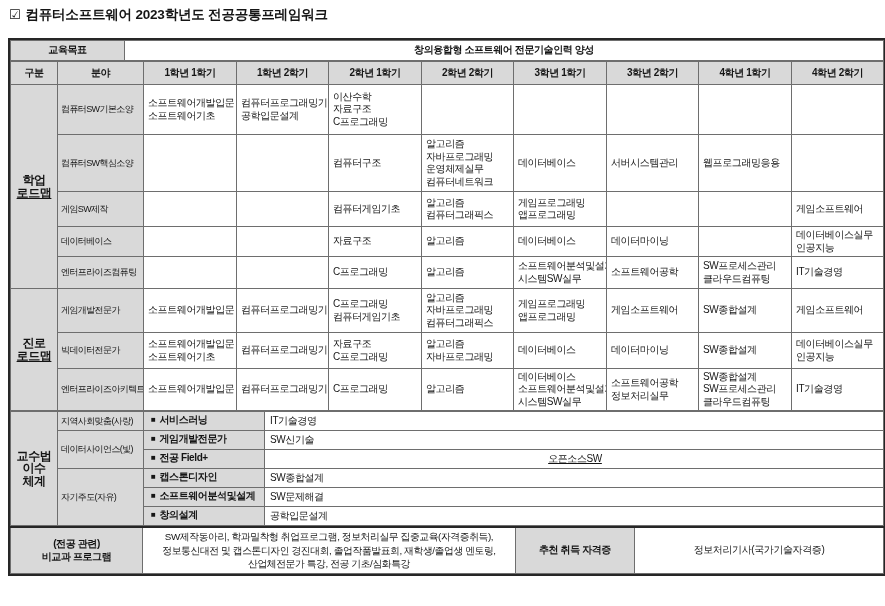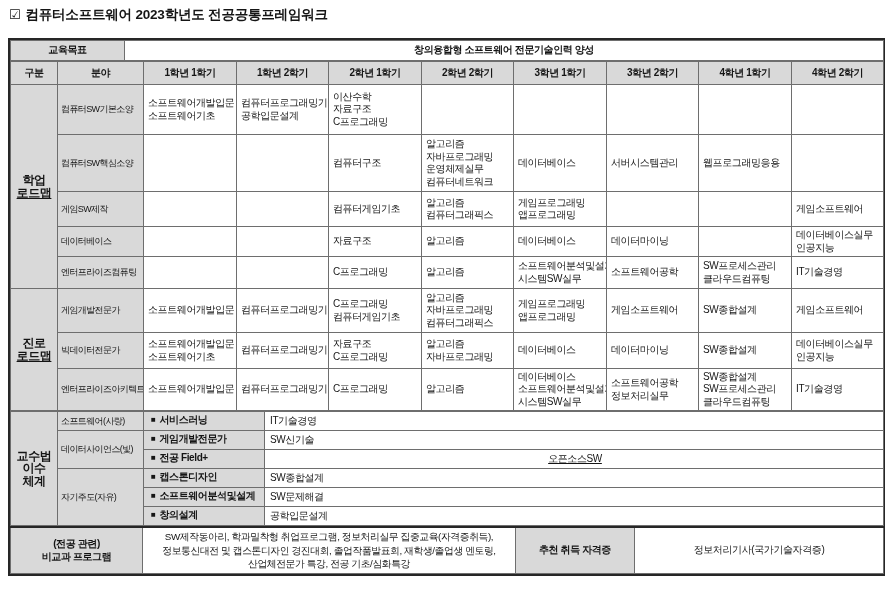--- a/index.html
+++ b/index.html
@@ -205,21 +205,21 @@
     <table class="t-ped">
       <colgroup>
           <col style="width:47px">
           <col style="width:86px">
           <col style="width:121px">
           <col style="width:619px">
         </colgroup>
       <tbody>
           <tr>
         <td class="g gl" rowspan="6"><span>교수법</span><br><span>이수</span><br><span>체계</span></td>
-        <td class="g rl">소프트웨어(사랑)</td>
+        <td class="g rl">지역사회맞춤(사랑)</td>
         <td class="g item"><span class="bullet">■</span><span>서비스러닝</span></td>
         <td class="val">IT기술경영</td>
       </tr>
       <tr>
         <td class="g rl" rowspan="2">데이터사이언스(빛)</td>
         <td class="g item"><span class="bullet">■</span><span>게임개발전문가</span></td>
         <td class="val">SW신기술</td>
       </tr>
       <tr>
         <td class="g item"><span class="bullet">■</span><span>전공 Field+</span></td>

